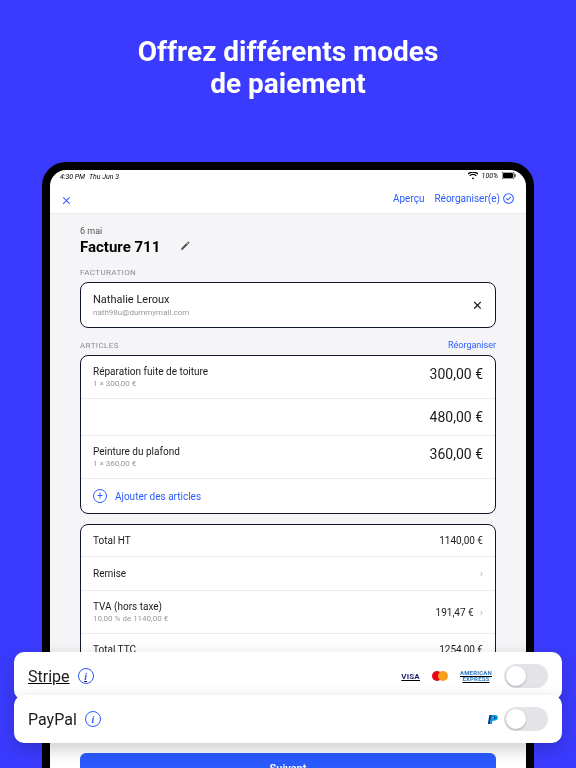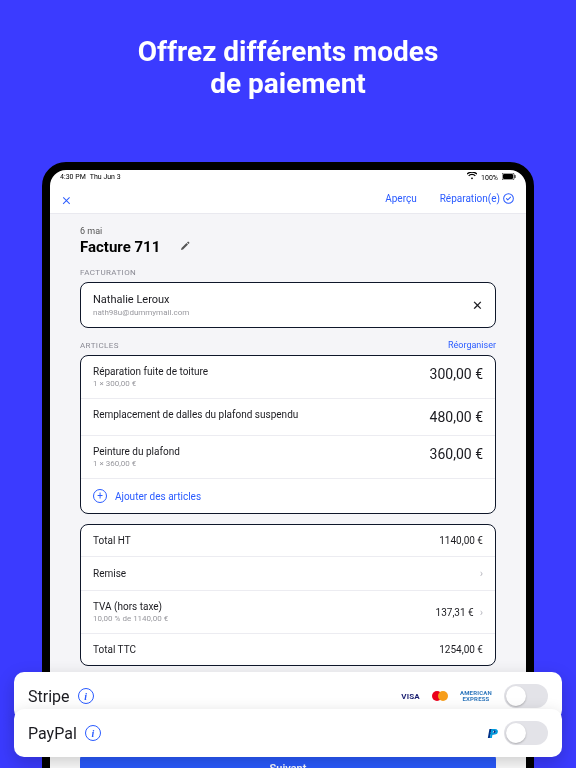--- a/index.html
+++ b/index.html
@@ -36,31 +36,31 @@
   }
   .statusbar {
     height: 14px;
     display: flex;
     align-items: center;
     justify-content: space-between;
     padding: 0 10px;
     font-size: 7px;
     color: #000;
   }
-  .statusbar .left, .statusbar .right { display:flex; gap:4px; align-items:flex-end; }
+  .statusbar .left, .statusbar .right { display:flex; gap:4px; align-items:flex-start;font-style:italic; }
   .navbar {
     height: 30px;
     display: flex;
     align-items: center;
     justify-content: space-between;
     padding: 0 12px;
     border-bottom: 1px solid #e9e9ef;
   }
   .navbar .close { color: #2a5bff; font-size: 17px; font-weight: 300; }
-  .navbar .right { display:flex; gap:23px; align-items:center; }
+  .navbar .right { display:flex; gap:10px; align-items:center; }
   .navbar .link { color:#2a5bff; font-size:10px; }
   .navbar .saved { color:#2a5bff; font-size:10px; display:flex; align-items:center; gap:3px; }
   .scroll {
     flex: 1;
     overflow-y: auto;
     background: #f5f5f8;
     padding: 10px 30px 50px;
   }
   .date { font-size:9px; color:#555; margin-top:2px; }
   .invoice-title { font-size:15px; font-weight:700; display:flex; align-items:center; gap:20px; margin-top:2px; margin-bottom:10px; }
@@ -117,22 +117,22 @@
   }
   .overlay-card {
     position:absolute;
     left:14px; right:14px;
     background:#fff;
     border-radius:10px;
     box-shadow:0 6px 18px rgba(0,0,0,0.2);
     display:flex; align-items:center; justify-content:space-between;
     padding:12px 14px;
   }
-  .overlay-card.stripe { bottom:48px; }
-  .overlay-card.paypal { bottom:11px; }
+  .overlay-card.stripe { bottom:68px;text-decoration:underline; }
+  .overlay-card.paypal { bottom:25px; }
   .overlay-card .lhs { display:flex; align-items:center; gap:8px; }
   .overlay-card .name { font-size:16px; color:#1b1b20; }
   .info-circle {
     width:16px; height:16px; border:1.6px solid #2a5bff; border-radius:50%;
     display:flex; align-items:center; justify-content:center;
     color:#2a5bff; font-size:10px; font-weight:700; font-style:italic; font-family: Georgia, serif;
   }
   .overlay-card .rhs { display:flex; align-items:center; gap:8px; }
   .card-logo {
     font-size:8px; font-weight:700; padding:2px 4px; border-radius:3px;
@@ -184,21 +184,21 @@
           </svg>
       </span>
     </div>
   </div>
 
   <div class="navbar">
     <div class="close">×</div>
     <div class="right">
       <span class="link">Aperçu</span>
       <span class="saved">
-        <span>Réparation(e)</span>
+        <span>Réorganiser(e)</span>
         <svg class="check" viewBox="0 0 12 12">
             <circle cx="6" cy="6" r="5.3" fill="none" stroke="#2a5bff" stroke-width="1.1"></circle>
             <path d="M3.8 6.1l1.4 1.4 3-3" fill="none" stroke="#2a5bff" stroke-width="1.1" stroke-linecap="round" stroke-linejoin="round"></path>
           </svg>
       </span>
     </div>
   </div>
 
   <div class="scroll">
     <div class="date">6 mai</div>
@@ -228,21 +228,20 @@
     <div class="card">
       <div class="item-row">
         <div>
           <div class="name">Réparation fuite de toiture</div>
           <div class="line2">1 × 300,00 €</div>
         </div>
         <div class="amt">300,00 €</div>
       </div>
       <div class="item-row">
         <div>
-          <div class="name">Remplacement de dalles du plafond suspendu</div>
         </div>
         <div class="amt">480,00 €</div>
       </div>
       <div class="item-row">
         <div>
           <div class="name">Peinture du plafond</div>
           <div class="line2">1 × 360,00 €</div>
         </div>
         <div class="amt">360,00 €</div>
       </div>
@@ -264,21 +263,21 @@
         <div class="val">
             <span class="chev">›</span>
           </div>
       </div>
       <div class="row">
         <div>
           <div class="label">TVA (hors taxe)</div>
           <div class="sub">10,00 % de 1140,00 €</div>
         </div>
         <div class="val">
-            <span>137,31 €</span>
+            <span>191,47 €</span>
             <span class="chev">›</span>
           </div>
       </div>
       <div class="row">
         <div class="label">Total TTC</div>
         <div class="val">1254,00 €</div>
       </div>
     </div>
 
     <div class="section-label">ÉCHÉANCE</div>

